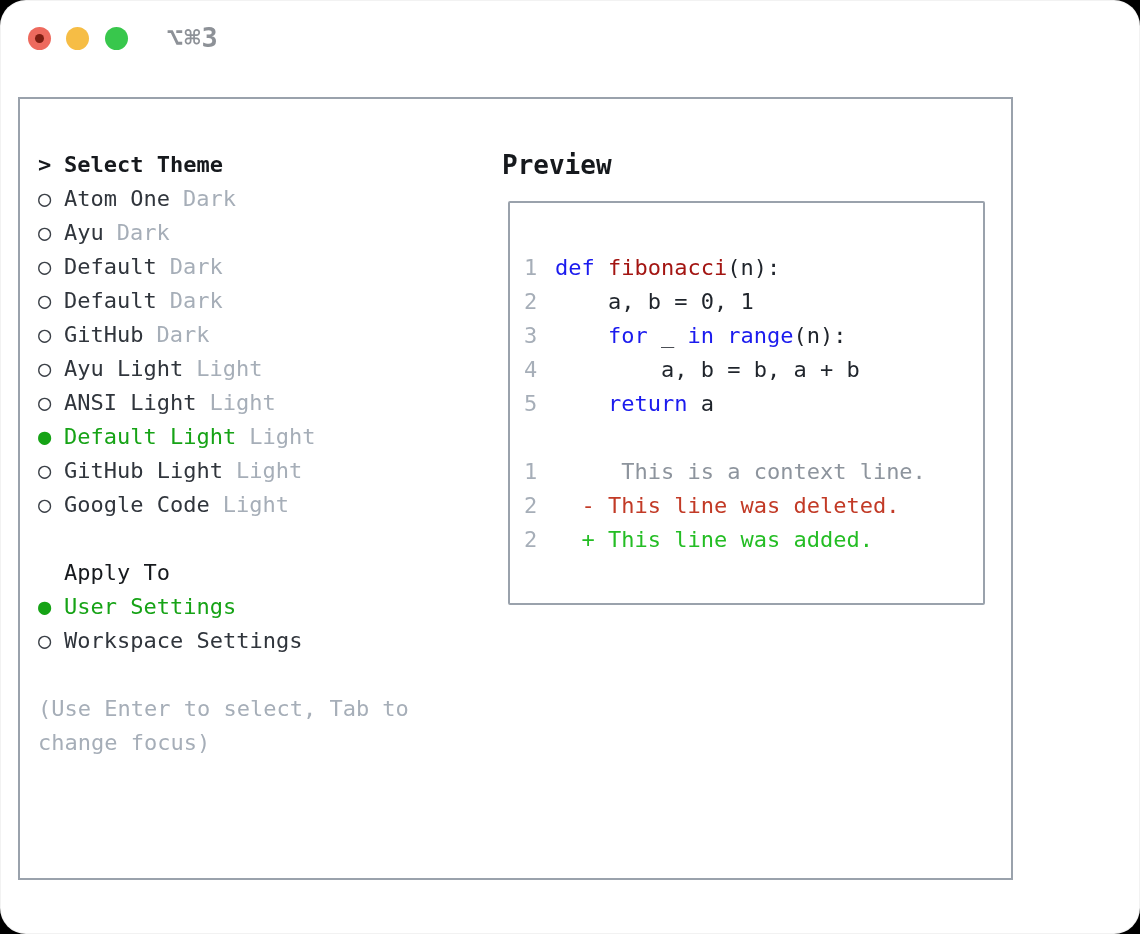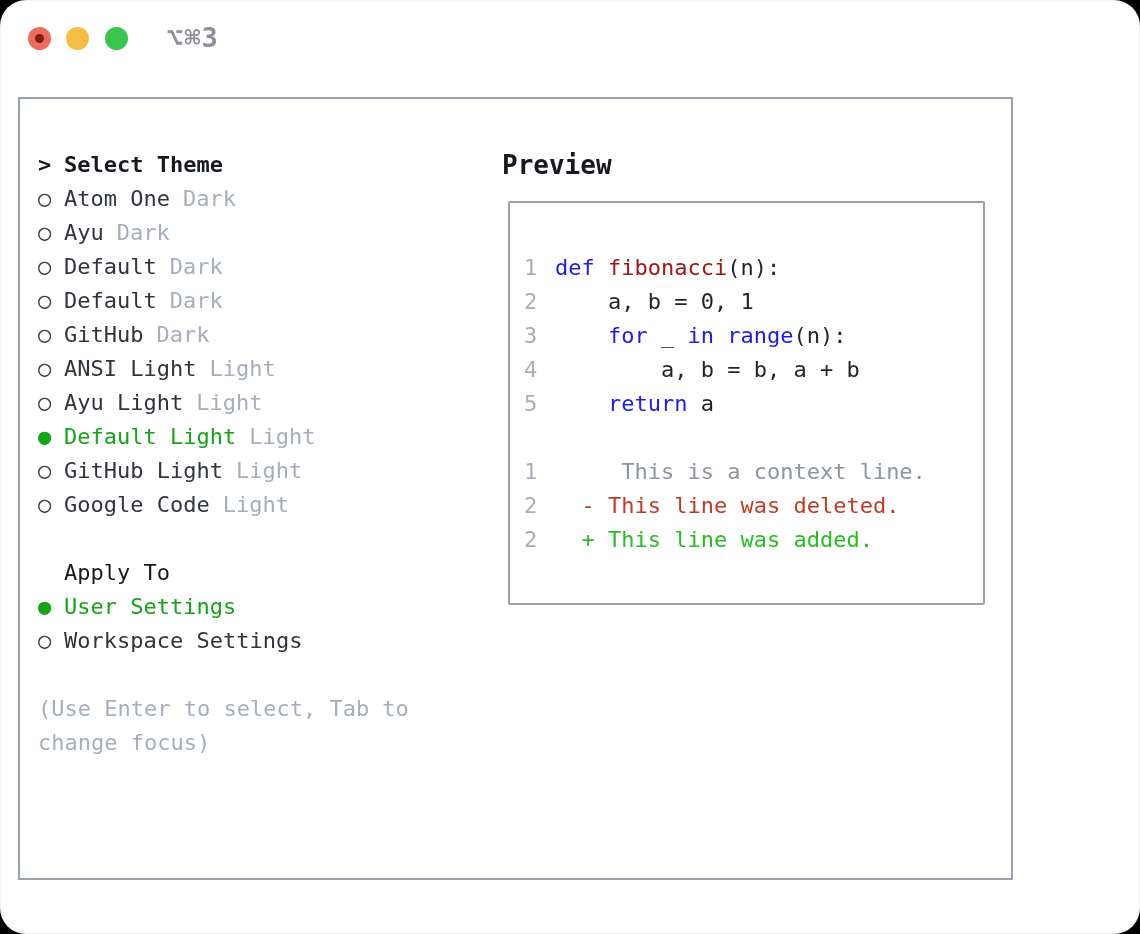--- a/index.html
+++ b/index.html
@@ -77,22 +77,22 @@
   <div class="panel">
 
     <div class="left-col">
       <div class="row title-row"><span class="marker">&gt;</span><span>Select Theme</span></div>
       <div id="theme-list">
           <div class="row theme-row"><span class="marker">○</span><span class="name">Atom One</span><span class="variant">Dark</span></div>
           <div class="row theme-row"><span class="marker">○</span><span class="name">Ayu</span><span class="variant">Dark</span></div>
           <div class="row theme-row"><span class="marker">○</span><span class="name">Default</span><span class="variant">Dark</span></div>
           <div class="row theme-row"><span class="marker">○</span><span class="name">Default</span><span class="variant">Dark</span></div>
           <div class="row theme-row"><span class="marker">○</span><span class="name">GitHub</span><span class="variant">Dark</span></div>
+          <div class="row theme-row"><span class="marker">○</span><span class="name">Ayu Light</span><span class="variant">Light</span></div>
           <div class="row theme-row"><span class="marker">○</span><span class="name">ANSI Light</span><span class="variant">Light</span></div>
-          <div class="row theme-row"><span class="marker">○</span><span class="name">Ayu Light</span><span class="variant">Light</span></div>
           <div class="row theme-row selected"><span class="marker sel">●</span><span class="name">Default Light</span><span class="variant">Light</span></div>
           <div class="row theme-row"><span class="marker">○</span><span class="name">GitHub Light</span><span class="variant">Light</span></div>
           <div class="row theme-row"><span class="marker">○</span><span class="name">Google Code</span><span class="variant">Light</span></div>
         </div>
       <div class="spacer"></div>
       <div class="row apply-title"><span class="marker"></span><span>Apply To</span></div>
       <div id="apply-list">
           <div class="row theme-row selected"><span class="marker sel">●</span><span class="name">User Settings</span></div>
           <div class="row theme-row"><span class="marker">○</span><span class="name">Workspace Settings</span></div>
         </div>

